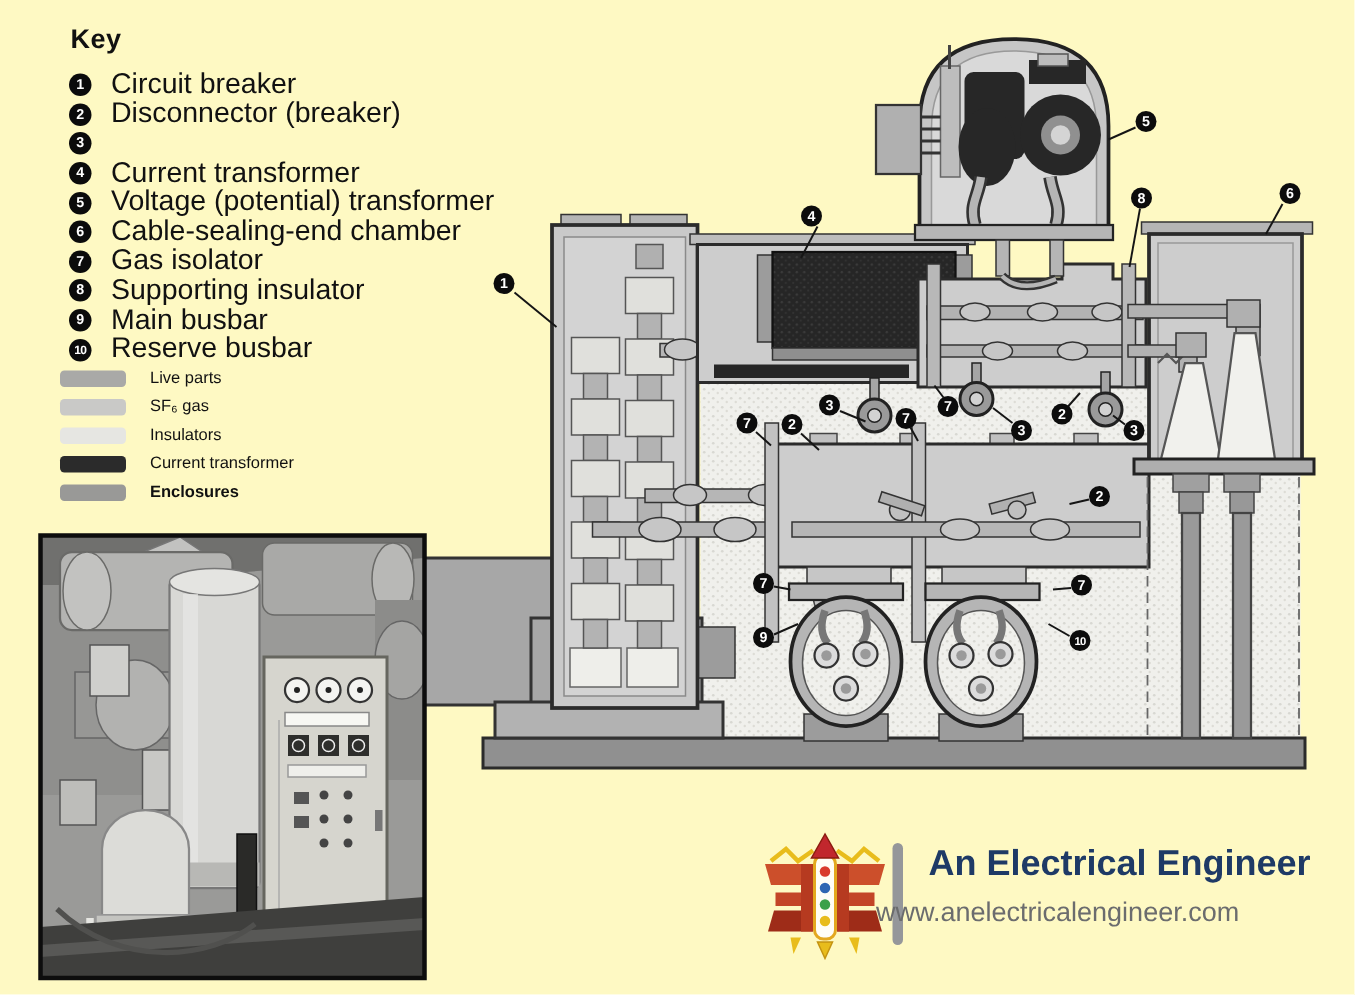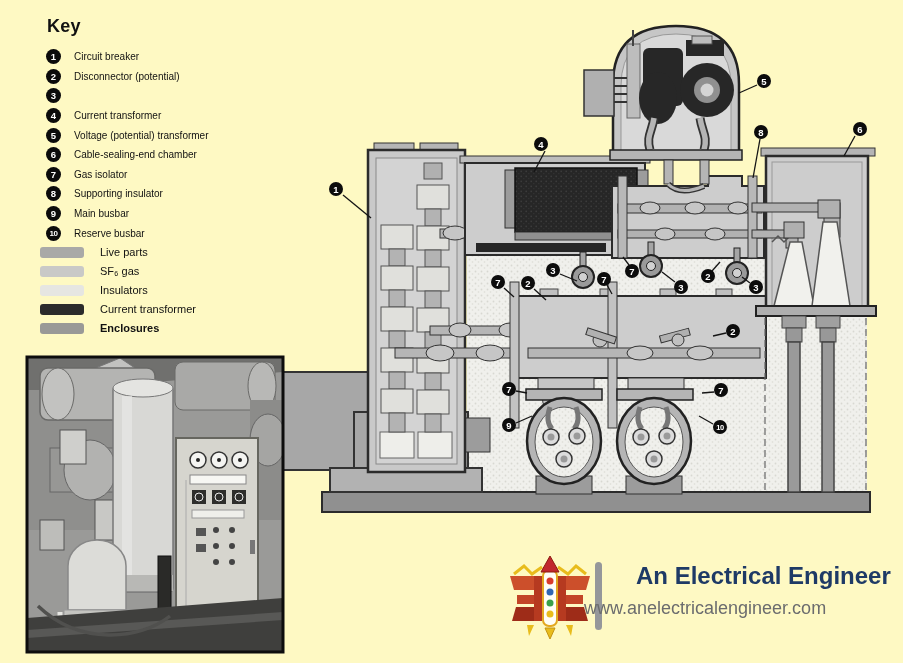--- a/index.html
+++ b/index.html
@@ -8,34 +8,34 @@
   svg{position:absolute;left:0;top:0;}
 
   
   #key{position:absolute;left:38px;top:16px;width:300px;color:#111;}
   #key .title{font-size:18px;font-weight:bold;margin:0 0 10px 9px;letter-spacing:.3px;}
   .key-row{display:flex;align-items:center;height:19.6px;}
   .bullet{width:15px;height:15px;border-radius:50%;background:#0b0b0b;color:#fff;
           font-size:9.5px;font-weight:bold;display:flex;align-items:center;justify-content:center;
           margin-left:8px;flex:0 0 15px;}
   .bullet.small{font-size:8px;letter-spacing:-.5px;}
-  .key-row .lbl{margin-left:13px;font-size:10px;}
+  .key-row .lbl{margin-left:13px;font-size:19px;}
   .sw-row{display:flex;align-items:center;height:19px;}
   .swatch{width:44px;height:11px;border-radius:3px;margin-left:2px;flex:0 0 44px;}
   .sw-row .lbl{margin-left:16px;font-size:11px;}
   .sw-row.bold .lbl{font-weight:bold;}
 
   
   .callout{position:absolute;width:14px;height:14px;border-radius:50%;background:#0c0c0c;color:#fff;
            font-size:9.5px;font-weight:bold;display:flex;align-items:center;justify-content:center;
            transform:translate(-50%,-50%);}
   .callout.small{font-size:7.5px;letter-spacing:-.5px;}
 
   
-  #brand-name{position:absolute;left:636px;top:562px;font-size:24px;font-weight:bold;color:#1e3a66;}
+  #brand-name{position:absolute;left:619px;top:562px;font-size:24px;font-weight:bold;color:#1e3a66;}
   #brand-url{position:absolute;left:584px;top:598px;font-size:18px;color:#6b6c6e;}
 </style>
 </head>
 <body>
 
 <div id="stage">
 
 <svg width="903" height="663" viewBox="0 0 903 663">
   <defs>
     <pattern id="spk" width="6" height="6" patternUnits="userSpaceOnUse">
@@ -360,21 +360,21 @@
 </svg>
 
 <div id="key">
   <div class="title">Key</div>
   <div class="key-row">
         <span class="bullet">1</span>
         <span class="lbl">Circuit breaker</span>
       </div>
   <div class="key-row">
         <span class="bullet">2</span>
-        <span class="lbl">Disconnector (potential)</span>
+        <span class="lbl">Disconnector (breaker)</span>
       </div>
   <div class="key-row">
         <span class="bullet">3</span>
       </div>
   <div class="key-row">
         <span class="bullet">4</span>
         <span class="lbl">Current transformer</span>
       </div>
   <div class="key-row">
         <span class="bullet">5</span>

